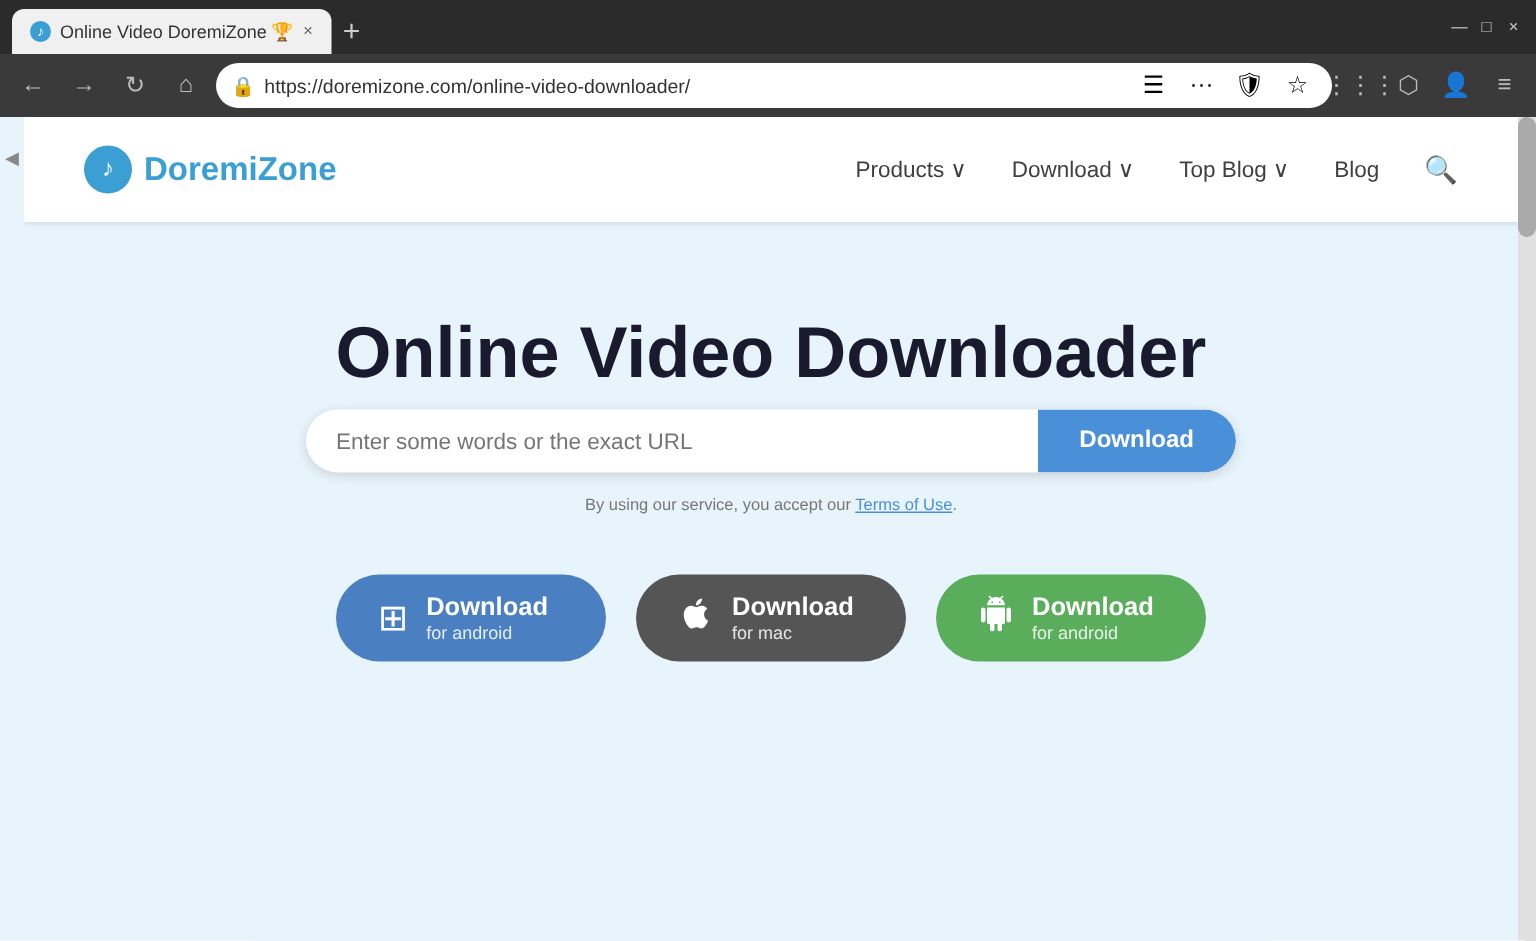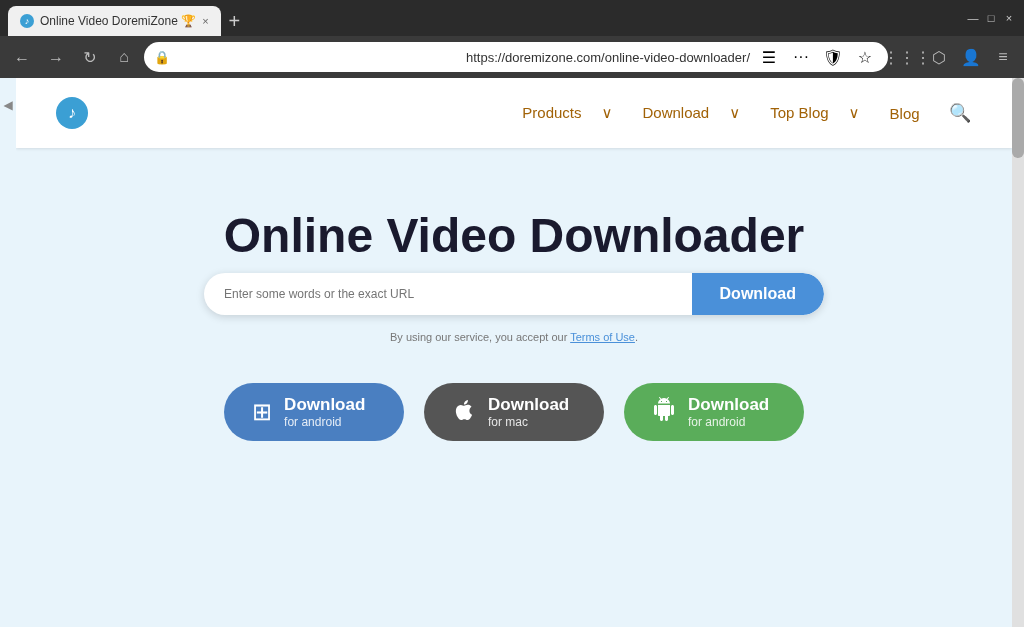--- a/index.html
+++ b/index.html
@@ -84,21 +84,21 @@
       flex: 1;
       background: #fff;
       border-radius: 20px;
       height: 30px;
       display: flex;
       align-items: center;
       padding: 0 10px;
       gap: 6px;
     }
     .lock-icon { color: #4a9; font-size: 13px; }
-    .address-text { font-size: 13px; color: #333; flex: 1; text-align: right; }
+    .address-text { font-size: 13px; color: #333; flex: 1; }
     .toolbar-right {
       display: flex;
       align-items: center;
       gap: 6px;
       color: #bbb;
       font-size: 16px;
     }
     .toolbar-icon { cursor: pointer; width: 26px; height: 26px; display: flex; align-items: center; justify-content: center; border-radius: 4px; }
 
     
@@ -139,25 +139,25 @@
       font-size: 16px;
     }
     .site-nav {
       margin-left: auto;
       display: flex;
       align-items: center;
       gap: 30px;
     }
     .nav-item {
       font-size: 15px;
-      color: #a16207;
-      cursor: pointer;
-      display: flex;
-      align-items: flex-start;
-      gap: 20px;
+      color: #404040;
+      cursor: pointer;
+      display: flex;
+      align-items: center;
+      gap: 4px;
     }
     .nav-search { font-size: 18px; cursor: pointer; color: #555; }
 
     
     .hero {
       padding: 60px 40px 40px;
       text-align: center;
     }
     .hero-title {
       font-size: 48px;
@@ -183,21 +183,21 @@
       background: #fff;
       border-radius: 30px;
       overflow: hidden;
       box-shadow: 0 2px 8px rgba(0,0,0,0.15);
     }
     .search-input {
       flex: 1;
       border: none;
       outline: none;
       padding: 0 20px;
-      font-size: 12px;
+      font-size: 15px;
       color: #aaa;
       background: transparent;
     }
     .search-btn {
       background: #4a90d9;
       color: #fff;
       border: none;
       padding: 12px 28px;
       font-size: 16px;
       font-weight: bold;
@@ -339,20 +339,21 @@
       ◀
     </div>
 
     <div class="page-content">
 
       <div class="site-header">
         <div class="logo">
           <div class="logo-icon">
             <span>♪</span>
           </div>
+          <span>DoremiZone</span>
         </div>
         <nav class="site-nav">
           <div class="nav-item">
             <span>Products</span>
             <span>∨</span>
           </div>
           <div class="nav-item">
             <span>Download</span>
             <span>∨</span>
           </div>

